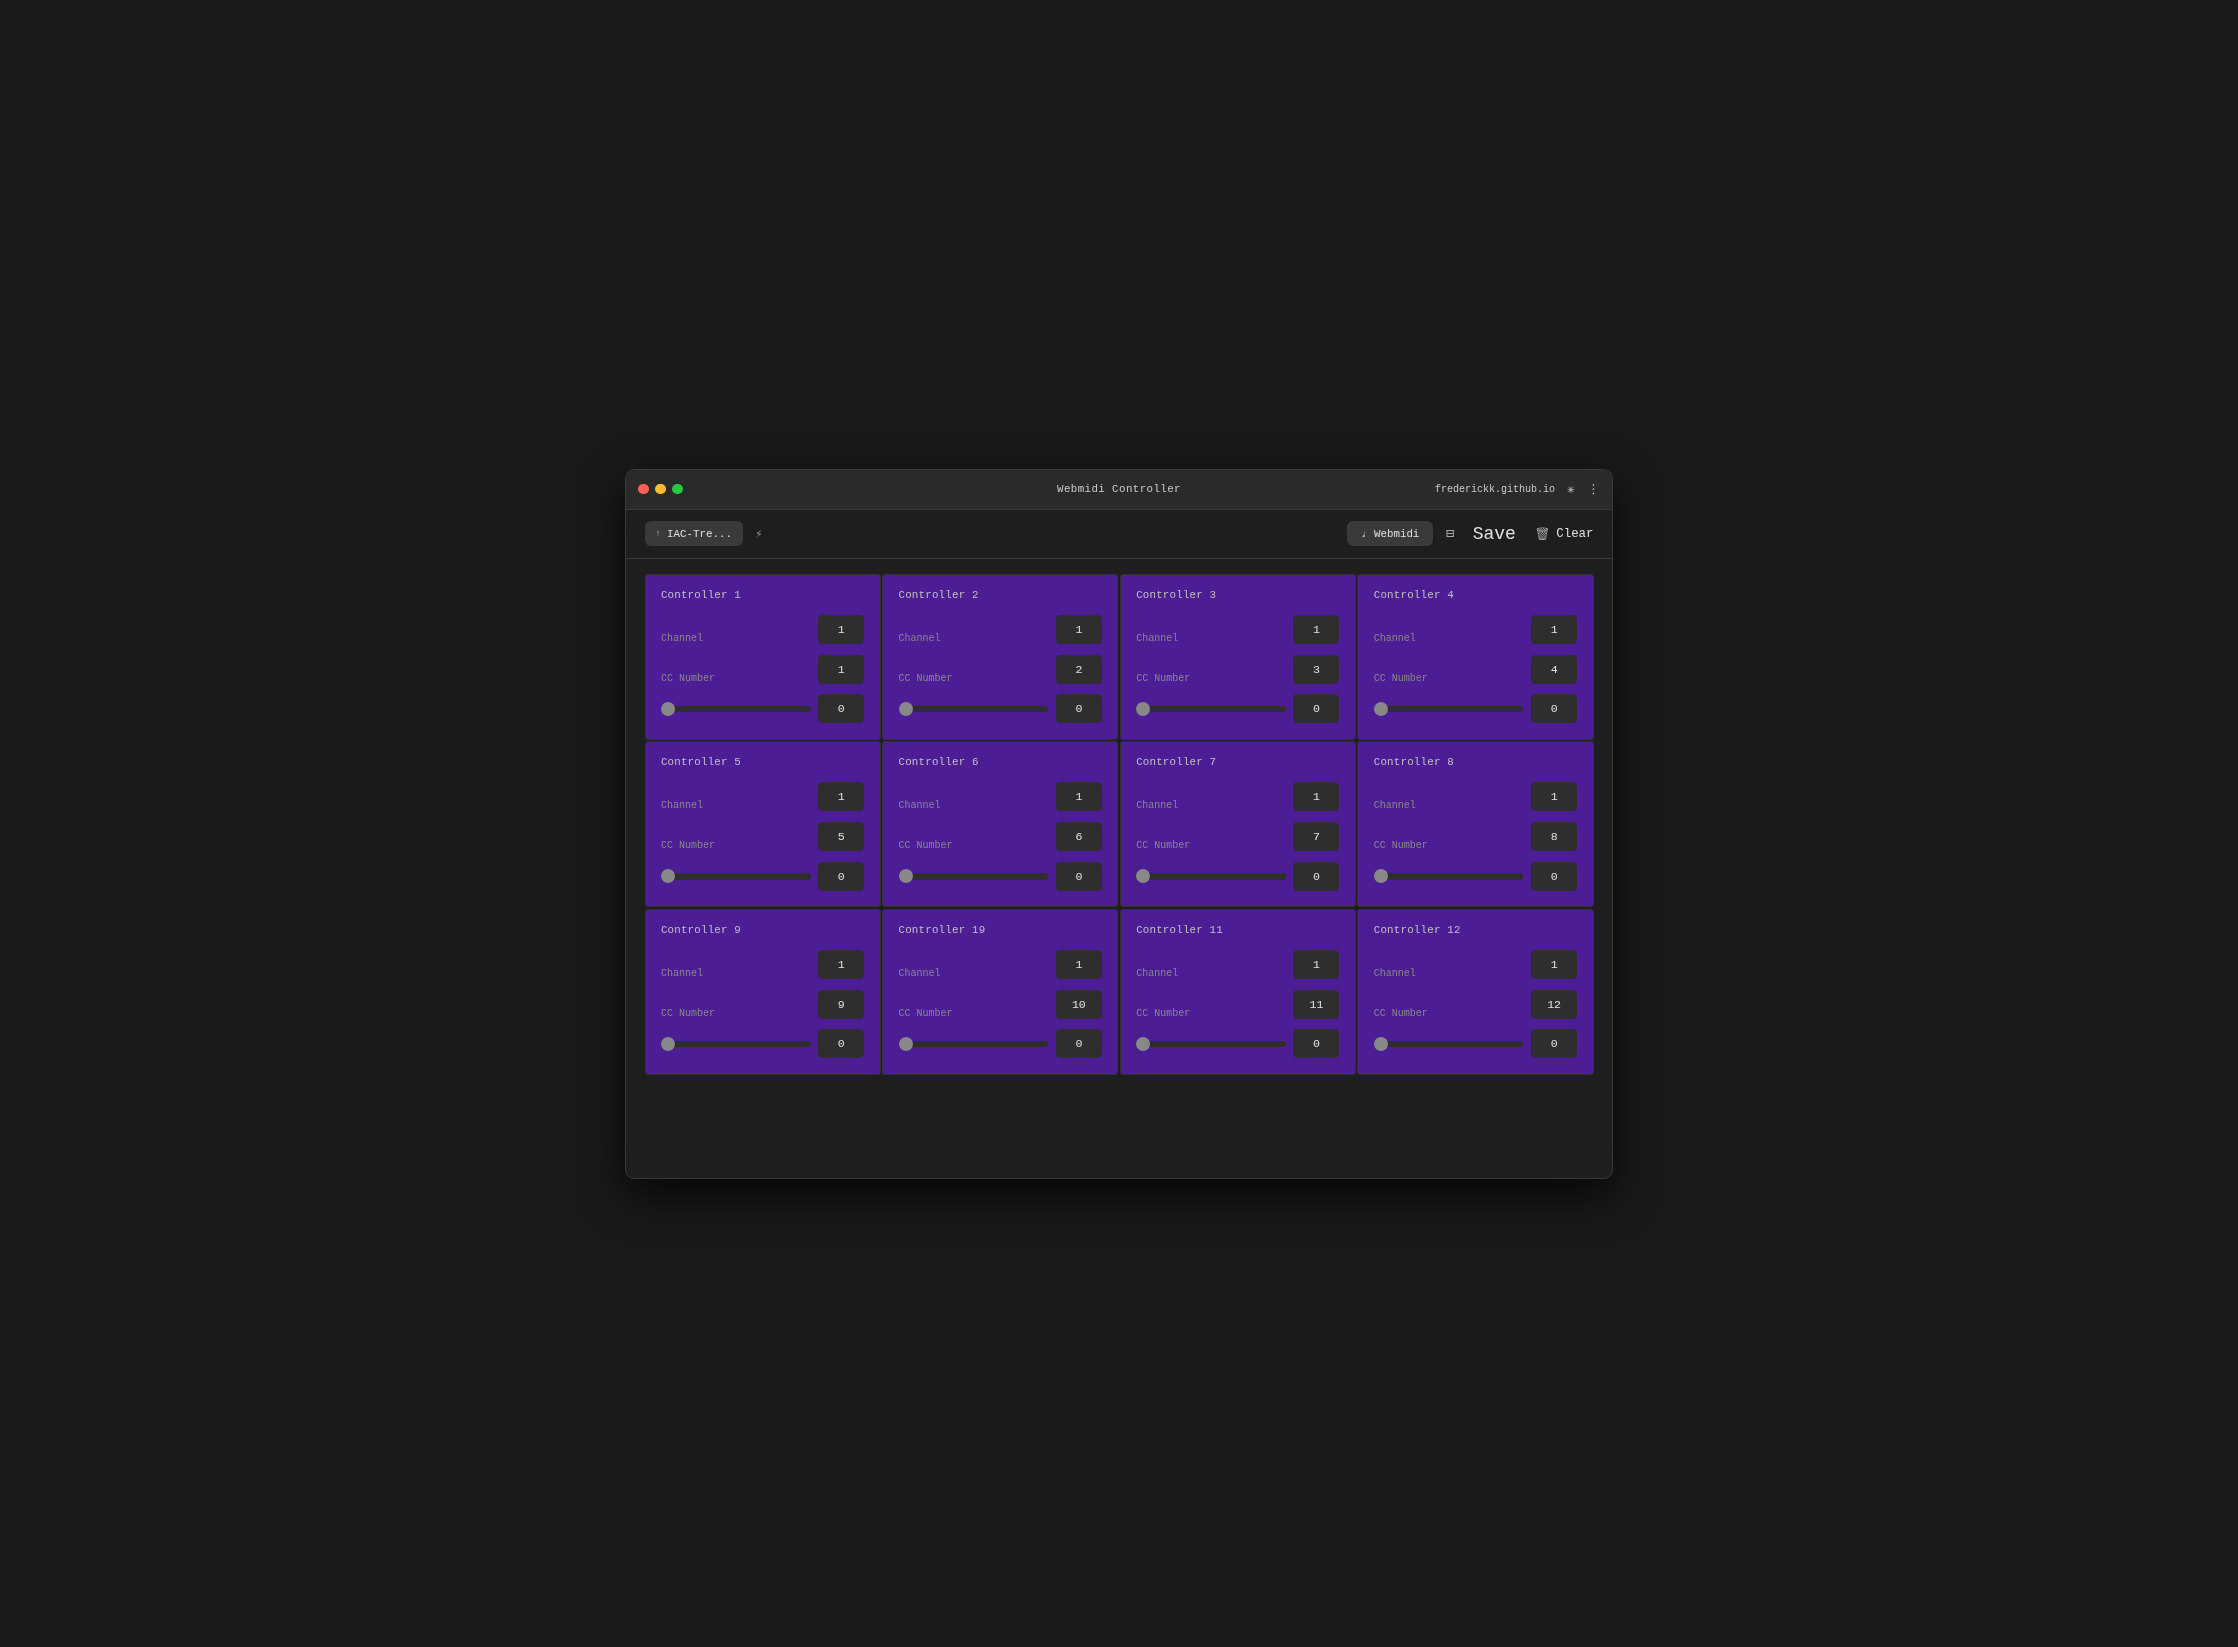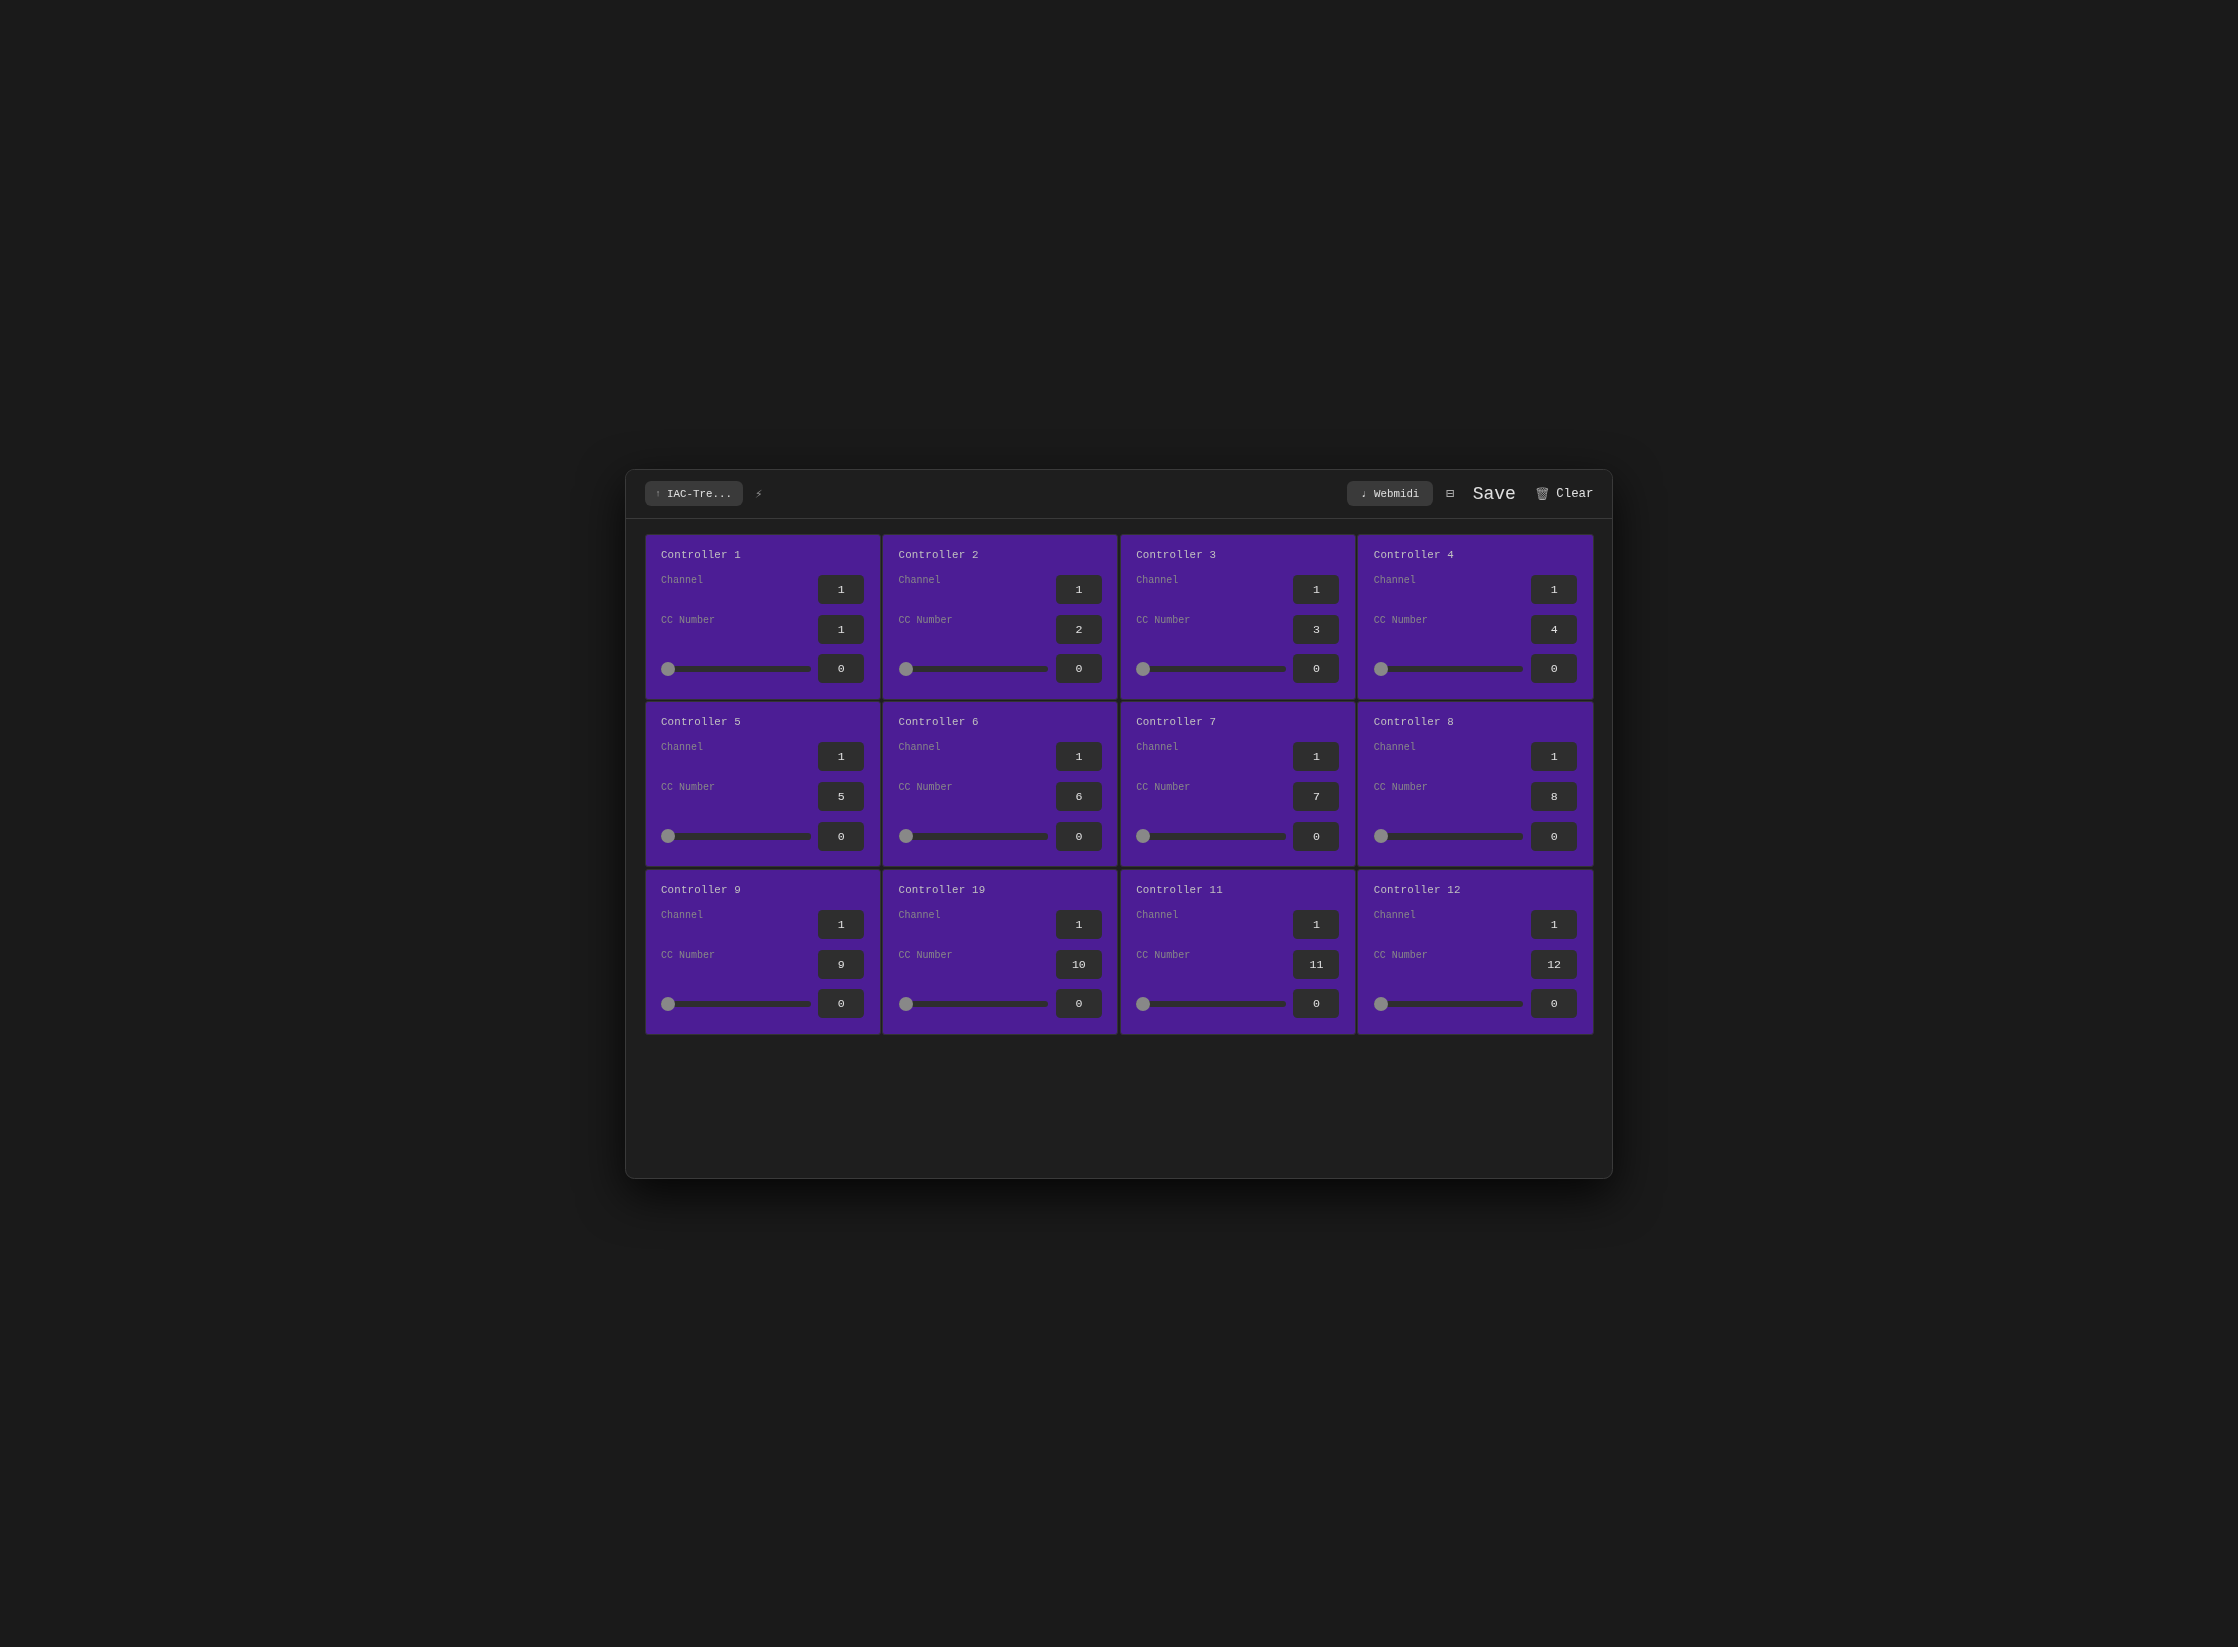--- a/index.html
+++ b/index.html
@@ -191,21 +191,21 @@
     .controller-title {
       color: #c0c0c0;
       font-size: 10.8px;
       font-family: 'Courier New', Courier, monospace;
       margin-bottom: 14px;
       letter-spacing: 0.2px;
     }
 
     .control-row {
       display: flex;
-      align-items: flex-start;
+      align-items: flex-end;
       justify-content: space-between;
       margin-bottom: 10.8px;
     }
 
     .control-label {
       color: #888888;
       font-size: 10px;
       font-family: 'Courier New', Courier, monospace;
     }
 
@@ -262,20 +262,33 @@
       display: flex;
       align-items: center;
       justify-content: center;
     }
   </style>
 </head>
 <body>
 
 <div class="window">
 
+  <div class="titlebar">
+    <div class="traffic-lights">
+      <span class="tl tl-red"></span>
+      <span class="tl tl-yellow"></span>
+      <span class="tl tl-green"></span>
+    </div>
+    <span class="window-title">Webmidi Controller</span>
+    <div class="titlebar-right">
+      <span class="site-link">frederickk.github.io</span>
+      <span class="titlebar-icon">✳</span>
+      <span class="titlebar-icon">⋮</span>
+    </div>
+  </div>
 
   <div class="toolbar">
     <button class="device-btn">
       <span class="arrow-up">↑</span>
       <span>IAC-Tre...</span>
     </button>
     <span class="bt-icon">⚡</span>
 
     <div class="spacer"></div>
 

